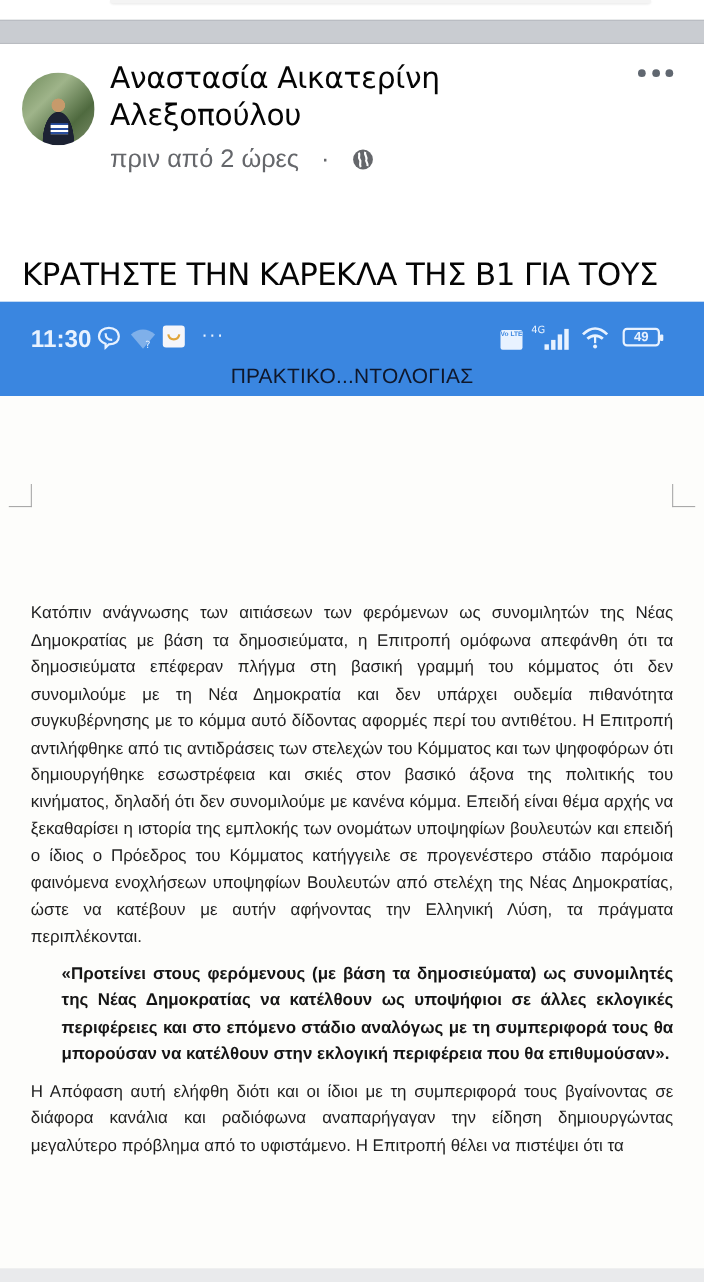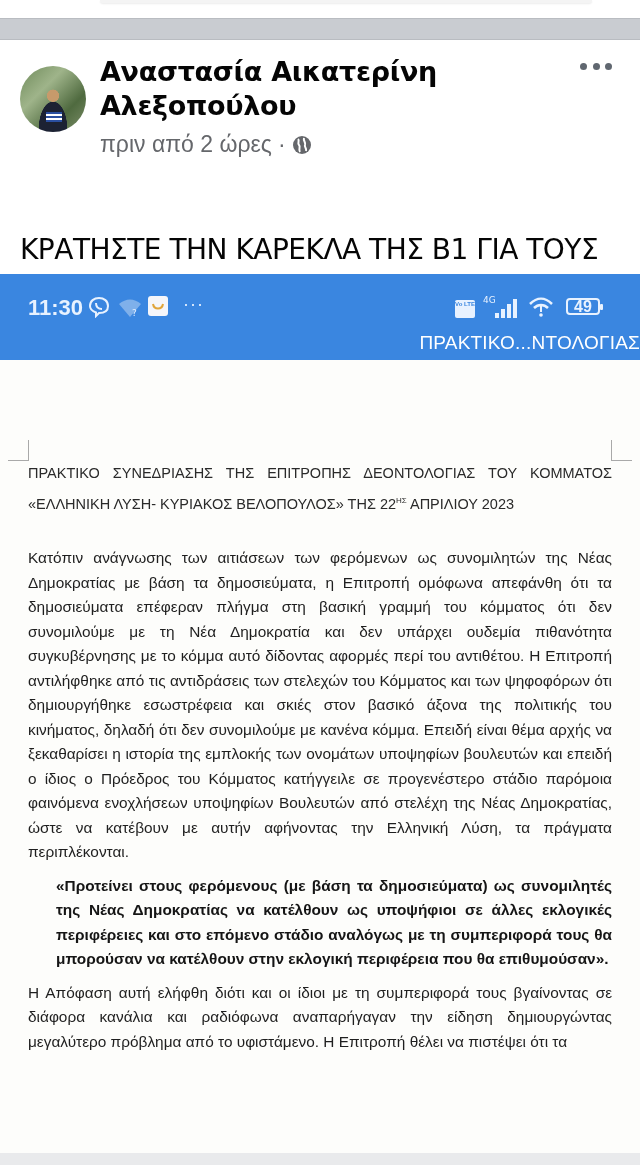--- a/index.html
+++ b/index.html
@@ -25,26 +25,26 @@
                   radial-gradient(ellipse at 50% 95%, #1c2233 0 30%, transparent 31%),
                   linear-gradient(135deg, #6e8a5a 0%, #9fb48a 35%, #4f6a3f 70%, #7d8f6a 100%);
       overflow: hidden;
     }
     .avatar .flag {
       position: absolute; left: 26px; top: 46px; width: 16px; height: 10px;
       background: repeating-linear-gradient(180deg, #2a4fa0 0 2px, #ffffff 2px 4px);
     }
     .author-name {
       position: absolute; left: 100px; top: 16px; width: 420px;
-      font-size: 27px; font-weight: bold; color: #050505; line-height: 34px;
+      font-size: 27px; font-weight: normal; color: #050505; line-height: 34px;
       font-family: "DejaVu Sans", "Liberation Sans", sans-serif; letter-spacing: -0.3px;
     }
     .post-meta {
       position: absolute; left: 100px; top: 92px; font-size: 23px; color: #65676b;
-      display: flex; align-items: center; gap: 6px;
+      display: flex; align-items: center; gap: 20px;
     }
     .globe-icon { width: 20px; height: 20px; display: inline-block; }
     .more-button {
       position: absolute; left: 580px; top: 19px; width: 32px; height: 16px;
       display: flex; justify-content: space-between; align-items: center; cursor: pointer;
     }
     .more-button span { width: 7px; height: 7px; border-radius: 50%; background: #606770; display: block; }
     .post-text {
       position: absolute; left: 20px; top: 183px; width: 600px;
       font-size: 28px; line-height: 38px; color: #050505;
@@ -65,28 +65,28 @@
     .viber-icon { left: 88px; top: 22px; width: 22px; height: 22px; }
     .wifiq-icon { left: 118px; top: 24px; width: 24px; height: 20px; }
     .shop-icon { left: 148px; top: 22px; width: 20px; height: 20px; background: #f5f6fa; border-radius: 3px; }
     .dots-icon { left: 183px; top: 20px; font-size: 18px; color: #e8f2ff; letter-spacing: 1px; }
     .volte-icon { left: 455px; top: 26px; width: 20px; height: 18px; background: #e8f2ff; border-radius: 2px;
       color: #3a86e0; font-size: 6px; font-weight: bold; line-height: 8px; text-align: center; }
     .signal-icon { left: 483px; top: 20px; width: 38px; height: 26px; }
     .wifi-icon { left: 528px; top: 22px; width: 26px; height: 22px; }
     .battery-icon {
       left: 566px; top: 24px; width: 34px; height: 17px; border: 2px solid #e8f2ff; border-radius: 4px;
-      box-sizing: border-box; font-size: 16px; color: #e8f2ff; text-align: center; line-height: 13px; font-weight: bold;
+      box-sizing: border-box; font-size: 12px; color: #e8f2ff; text-align: center; line-height: 13px; font-weight: bold;
     }
     .battery-icon::after {
       content: ""; position: absolute; right: -5px; top: 4px; width: 3px; height: 6px; background: #e8f2ff; border-radius: 1px;
     }
     .doc-title {
-      position: absolute; left: 0; top: 58px; width: 640px; text-align: right;
-      font-size: 19px; color: #ffffff; letter-spacing: 0.2px;
+      position: absolute; left: 0; top: 58px; width: 640px; text-align: center;
+      font-size: 19px; color: #0f172a; letter-spacing: 0.2px;
     }
     .doc-page { position: absolute; left: 0; top: 86px; width: 640px; height: 805px; background: #fdfdfb; }
     .corner-mark { position: absolute; border-color: #a9a9a9; border-style: solid; border-width: 0; width: 20px; height: 20px; }
     .corner-left { left: 8px; top: 80px; border-right-width: 1px; border-bottom-width: 1px; }
     .corner-right { left: 611px; top: 80px; border-left-width: 1px; border-bottom-width: 1px; }
     .doc-heading {
       position: absolute; left: 28px; top: 100px; width: 584px;
       font-size: 14.5px; line-height: 27px; color: #2a2a2a; text-transform: uppercase;
       font-family: "Liberation Sans", sans-serif;
     }
@@ -162,24 +162,20 @@
       <circle cx="13" cy="19" r="1.8" fill="#e8f2ff"></circle>
     </svg>
     <div class="sb-icon battery-icon">49</div>
     <div class="doc-title">ΠΡΑΚΤΙΚΟ...ΝΤΟΛΟΓΙΑΣ</div>
   </div>
 
   <div class="doc-page">
     <div class="corner-mark corner-left"></div>
     <div class="corner-mark corner-right"></div>
 
-    <div class="doc-heading">
-      <div class="h1">ΠΡΑΚΤΙΚΟ ΣΥΝΕΔΡΙΑΣΗΣ ΤΗΣ ΕΠΙΤΡΟΠΗΣ ΔΕΟΝΤΟΛΟΓΙΑΣ ΤΟΥ ΚΟΜΜΑΤΟΣ</div>
-      <div><span>«ΕΛΛΗΝΙΚΗ ΛΥΣΗ- ΚΥΡΙΑΚΟΣ ΒΕΛΟΠΟΥΛΟΣ» ΤΗΣ 22</span><sup>ΗΣ</sup><span> ΑΠΡΙΛΙΟΥ 2023</span></div>
-    </div>
 
     <div class="doc-body">
       <p>Κατόπιν ανάγνωσης των αιτιάσεων των φερόμενων ως συνομιλητών της Νέας Δημοκρατίας με βάση τα δημοσιεύματα, η Επιτροπή ομόφωνα απεφάνθη ότι τα δημοσιεύματα επέφεραν πλήγμα στη βασική γραμμή του κόμματος ότι δεν συνομιλούμε με τη Νέα Δημοκρατία και δεν υπάρχει ουδεμία πιθανότητα συγκυβέρνησης με το κόμμα αυτό δίδοντας αφορμές περί του αντιθέτου. Η Επιτροπή αντιλήφθηκε από τις αντιδράσεις των στελεχών του Κόμματος και των ψηφοφόρων ότι δημιουργήθηκε εσωστρέφεια και σκιές στον βασικό άξονα της πολιτικής του κινήματος, δηλαδή ότι δεν συνομιλούμε με κανένα κόμμα. Επειδή είναι θέμα αρχής να ξεκαθαρίσει η ιστορία της εμπλοκής των ονομάτων υποψηφίων βουλευτών και επειδή ο ίδιος ο Πρόεδρος του Κόμματος κατήγγειλε σε προγενέστερο στάδιο παρόμοια φαινόμενα ενοχλήσεων υποψηφίων Βουλευτών από στελέχη της Νέας Δημοκρατίας, ώστε να κατέβουν με αυτήν αφήνοντας την Ελληνική Λύση, τα πράγματα περιπλέκονται.</p>
       <p class="bold">«Προτείνει στους φερόμενους (με βάση τα δημοσιεύματα) ως συνομιλητές της Νέας Δημοκρατίας να κατέλθουν ως υποψήφιοι σε άλλες εκλογικές περιφέρειες και στο επόμενο στάδιο αναλόγως με τη συμπεριφορά τους θα μπορούσαν να κατέλθουν στην εκλογική περιφέρεια που θα επιθυμούσαν».</p>
       <p>Η Απόφαση αυτή ελήφθη διότι και οι ίδιοι με τη συμπεριφορά τους βγαίνοντας σε διάφορα κανάλια και ραδιόφωνα αναπαρήγαγαν την είδηση δημιουργώντας μεγαλύτερο πρόβλημα από το υφιστάμενο. Η Επιτροπή θέλει να πιστέψει ότι τα</p>
     </div>
   </div>
 </div>
 
 <div class="bottom-fade"></div>

